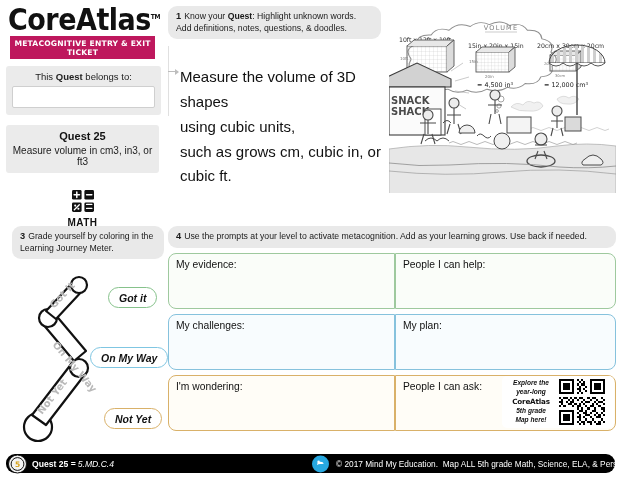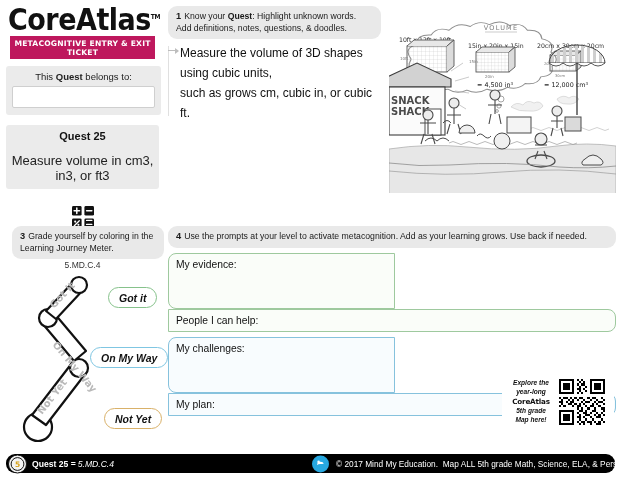--- a/index.html
+++ b/index.html
@@ -41,41 +41,41 @@
   .belongs-input {
     display: block; width: 100%; height: 22px; background: #fff;
     border: 1px solid #cfcfcf; border-radius: 2px;
   }
 
   .quest-box {
     margin: 10px 6px 0 6px; background: #ebebeb; border-radius: 3px;
     padding: 5px 4px 6px 4px; text-align: center;
   }
   .quest-num { font-size: 11px; font-weight: bold; color: #111; }
-  .quest-desc { font-size: 13px; color: #222; margin-top: 11px; }
+  .quest-desc { font-size: 10px; color: #222; margin-top: 3px; }
 
   .subject-block { margin-top: 16px; text-align: center; }
   .math-icon { width: 24px; height: 24px; margin: 0 auto 4px auto; display:block; }
   .subject-name { font-size: 10px; font-weight: bold; letter-spacing: .5px; color:#111; }
   .domain-name { font-size: 9.5px; font-weight: bold; color:#111; margin-top: 3px; }
   .standard-code { font-size: 8.5px; color:#333; margin-top: 2px; }
 
   
   .sec-head {
     background: #e9e9e9; border-radius: 9px;
     padding: 4px 8px 5px 8px; font-size: 8.7px; line-height: 1.35; color: #1a1a1a;
   }
   .sec-head .num { font-weight: bold; font-size: 9.3px; margin-right: 3px; }
   .sec-head b { font-weight: bold; }
 
   
   #sec1 { position: absolute; left: 168px; top: 6px; width: 213px; }
   #sec1-body {
-    margin-top: 5px; position: relative; padding-left: 12px;
-    font-size: 12px; line-height: 1.65; color: #111;
+    margin-top: 26px; position: relative; padding-left: 12px;
+    font-size: 15px; line-height: 1.65; color: #111;
   }
   #sec1-body .arrow {
     position: absolute; left: 0; top: 6px; width: 10px; height: 1px; background: #bdbdbd;
   }
   #sec1-body .arrow:after {
     content: ""; position: absolute; right: -1px; top: -2.5px;
     border-left: 4px solid #bdbdbd; border-top: 3px solid transparent; border-bottom: 3px solid transparent;
   }
   #sec1-rule { position:absolute; left: 168px; top: 46px; width: 1px; height: 70px; background: #e0e0e0; }
 
@@ -94,21 +94,21 @@
     position: absolute; border-radius: 11px; background: #fff;
     font-size: 10.5px; font-weight: bold; font-style: italic;
     padding: 3.5px 10px; color: #111; white-space: nowrap;
   }
   #pill-gotit   { left: 96px; top: 22px;  border: 1.3px solid #86c28b; }
   #pill-onmyway { left: 78px; top: 82px;  border: 1.3px solid #7fc6e2; }
   #pill-notyet  { left: 92px; top: 143px; border: 1.3px solid #d9b169; }
 
   
   #sec4 { position: absolute; left: 168px; top: 226px; width: 448px; }
-  .prompt-row { display: flex; gap: 0px; margin-top: 5px; flex-direction: column; }
+  .prompt-row { display: flex; gap: 0px; margin-top: 5px; }
   .prompt-box {
     height: 56px; border: 1.2px solid #9ec99e; border-radius: 8px;
     padding: 5px 7px; font-size: 10.3px; color: #111; position: relative;
   }
   .row-green .prompt-box { border-color: #9ec99e; background: #fafdf9; }
   .row-blue  .prompt-box { border-color: #86c2dd; background: #f8fcfe; }
   .row-tan   .prompt-box { border-color: #d9b169; background: #fffdf7; }
   .pb-left  { width: 227px; border-top-right-radius: 0; border-bottom-right-radius: 0; border-right-width: 0.6px; }
   .pb-right { flex: 1; border-top-left-radius: 0; border-bottom-left-radius: 0; border-left-width: 0.6px; }
 
@@ -360,20 +360,28 @@
 
     <div class="prompt-row row-blue">
       <div class="prompt-box pb-left">
         <span>My challenges:</span>
       </div>
       <div class="prompt-box pb-right">
         <span>My plan:</span>
       </div>
     </div>
 
+    <div class="prompt-row row-tan">
+      <div class="prompt-box pb-left">
+        <span>I'm wondering:</span>
+      </div>
+      <div class="prompt-box pb-right">
+        <span>People I can ask:</span>
+      </div>
+    </div>
 
     <div class="qr-promo">
       <div class="qr-text">
         <span>Explore the</span><br>
         <span>year-long</span><br>
         <span class="qr-brand">CoreAtlas</span>
         <span>5th grade</span><br>
         <span>Map here!</span>
       </div>
       <svg id="qr-code" viewBox="0 0 21 21" shape-rendering="crispEdges">

